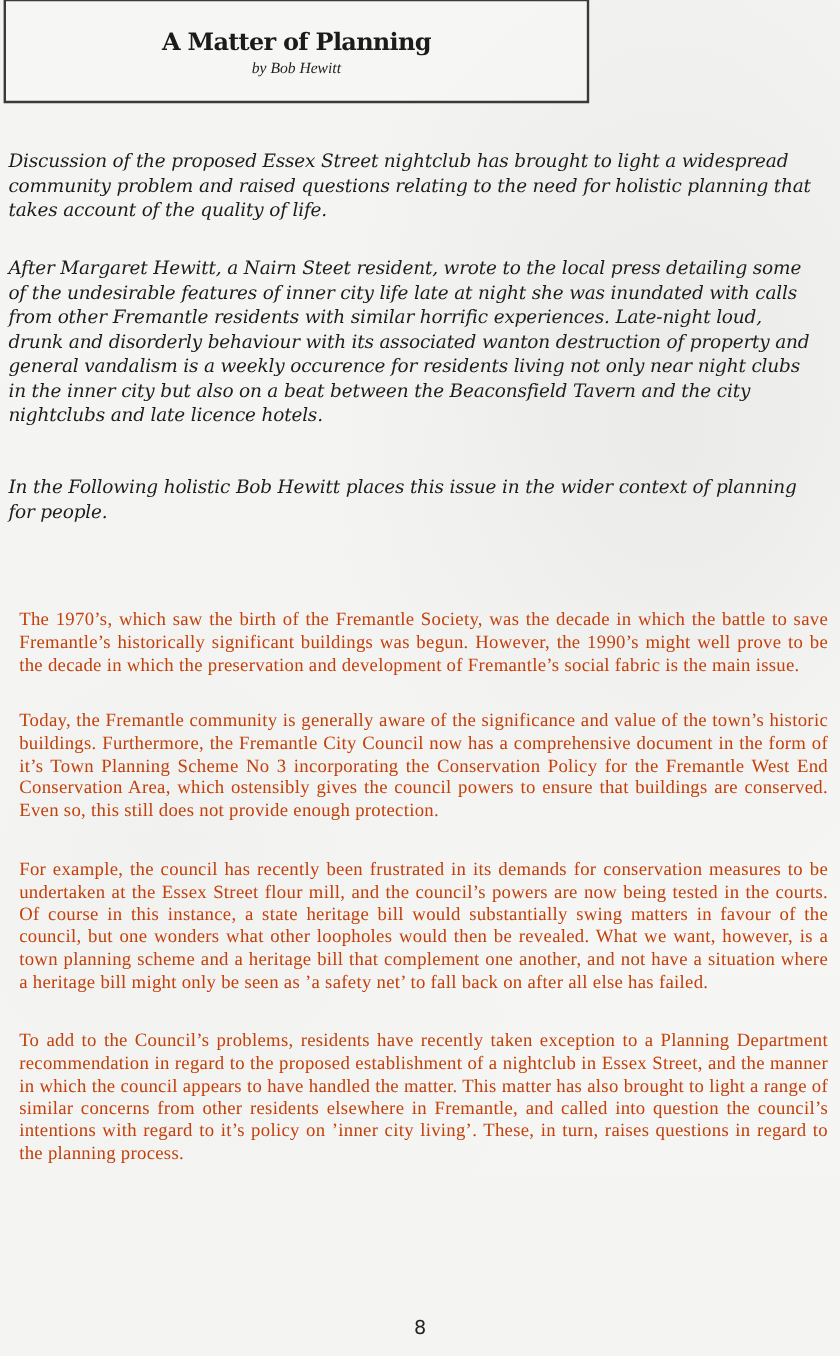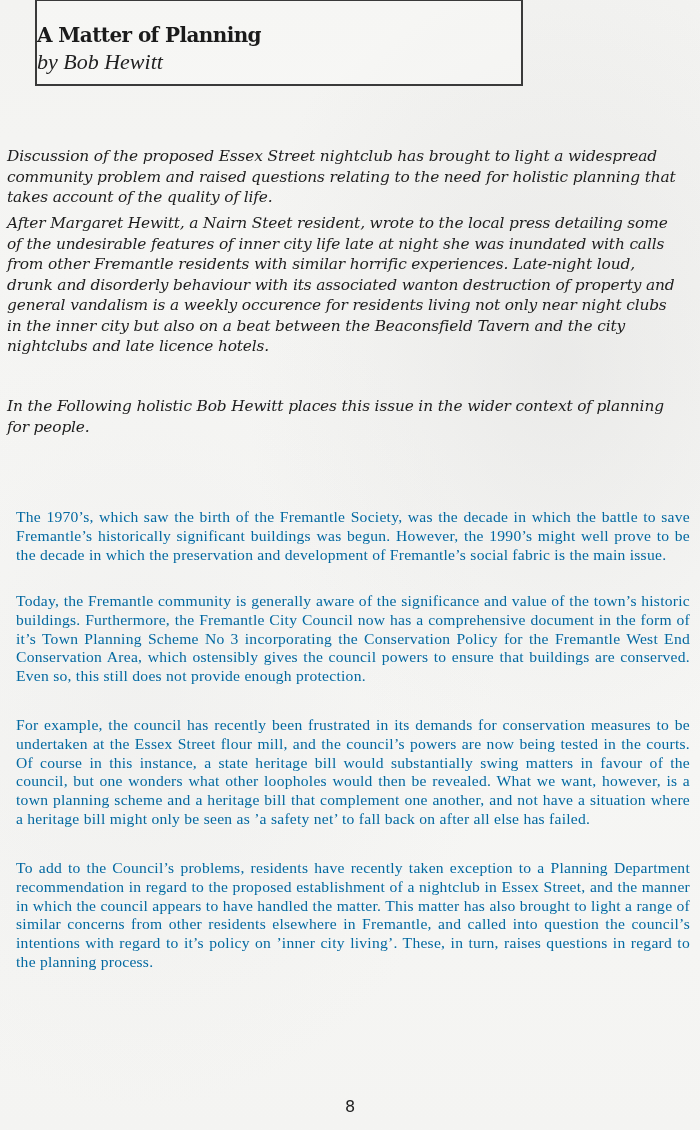--- a/index.html
+++ b/index.html
@@ -26,41 +26,40 @@
     }
     .title-box {
       position: absolute;
       left: 3px;
       top: 0;
       width: 488px;
       height: 86px;
       border: 2.5px solid #3a3a3a;
       border-top-width: 1px;
       box-sizing: border-box;
-      text-align: left;
+      text-align: center;
       background: rgba(250,250,248,0.5);
-      margin-left: 32px;
     }
     .title {
       position: absolute;
       left: 0; right: 0;
       top: 22px;
       font-family: "DejaVu Serif", serif;
       font-weight: bold;
       font-size: 20px;
       letter-spacing: -0.6px;
       color: #1b1b1b;
     }
     .byline {
       position: absolute;
       left: 0; right: 0;
       top: 48px;
       font-family: "Liberation Serif", serif;
       font-style: italic;
-      font-size: 22px;
+      font-size: 13px;
       color: #222;
     }
     .intro {
       position: absolute;
       left: 7px;
       width: 670px;
       font-family: "DejaVu Serif", serif;
       font-style: italic;
       font-size: 15.4px;
       line-height: 20.5px;
@@ -71,21 +70,21 @@
     .body-text {
       position: absolute;
       left: 16px;
       width: 674px;
       font-family: "Liberation Serif", serif;
       font-size: 15.6px;
       line-height: 18.8px;
       text-align: justify;
       text-align-last: left;
       letter-spacing: 0.25px;
-      color: #0369a1;
+      color: #c2410c;
       margin: 0;
     }
     .page-number {
       position: absolute;
       left: 0; right: 0;
       top: 1097px;
       text-align: center;
       font-family: "DejaVu Sans", sans-serif;
       font-size: 16px;
       color: #222;
@@ -94,21 +93,21 @@
 </head>
 <body>
 
 <div class="page-texture"></div>
 
 <div class="title-box">
   <div class="title">A Matter of Planning</div>
   <div class="byline">by Bob Hewitt</div>
 </div>
 
-<p class="intro" style="top:146px;">Discussion of the proposed Essex Street nightclub has brought to light a widespread community problem and raised questions relating to the need for holistic planning that takes account of the quality of life.</p>
+<p class="intro" style="top:124px;">Discussion of the proposed Essex Street nightclub has brought to light a widespread community problem and raised questions relating to the need for holistic planning that takes account of the quality of life.</p>
 <p class="intro" style="top:213px;">After Margaret Hewitt, a Nairn Steet resident, wrote to the local press detailing some of the undesirable features of inner city life late at night she was inundated with calls from other Fremantle residents with similar horrific experiences.  Late-night loud, drunk and disorderly behaviour with its associated wanton destruction of property and general vandalism is a weekly occurence for residents living not only near night clubs in the inner city but also on a beat between the Beaconsfield Tavern and the city nightclubs and late licence hotels.</p>
 <p class="intro" style="top:396px;">In the Following holistic Bob Hewitt places this issue in the wider context of planning for people.</p>
 
 <p class="body-text" style="top:508px;">The 1970’s, which saw the birth of the Fremantle Society, was the decade in which the battle to save Fremantle’s historically significant buildings was begun.  However, the 1990’s might well prove to be the decade in which the preservation and development of Fremantle’s social fabric is the main issue.</p>
 <p class="body-text" style="top:592px;">Today, the Fremantle community is generally aware of the significance and value of the town’s historic buildings.  Furthermore, the Fremantle City Council now has a comprehensive document in the form of it’s Town Planning Scheme No 3 incorporating the Conservation Policy for the Fremantle West End Conservation Area, which ostensibly gives the council powers to ensure that buildings are conserved.  Even so, this still does not provide enough protection.</p>
 <p class="body-text" style="top:716px;">For example, the council has recently been frustrated in its demands for conservation measures to be undertaken at the Essex Street flour mill, and the council’s powers are now being tested in the courts.  Of course in this instance, a state heritage bill would substantially swing matters in favour of the council, but one wonders what other loopholes would then be revealed.  What we want, however, is a town planning scheme and a heritage bill that complement one another, and not have a situation where a heritage bill might only be seen as ’a safety net’ to fall back on after all else has failed.</p>
 <p class="body-text" style="top:859px;">To add to the Council’s problems, residents have recently taken exception to a Planning Department recommendation in regard to the proposed establishment of a nightclub in Essex Street, and the manner in which the council appears to have handled the matter. This matter has also brought to light a range of similar concerns from other residents elsewhere in Fremantle, and called into question the council’s intentions with regard to it’s policy on ’inner city living’.  These, in turn, raises questions in regard to the planning process.</p>
 
 <div class="page-number">8</div>
 

